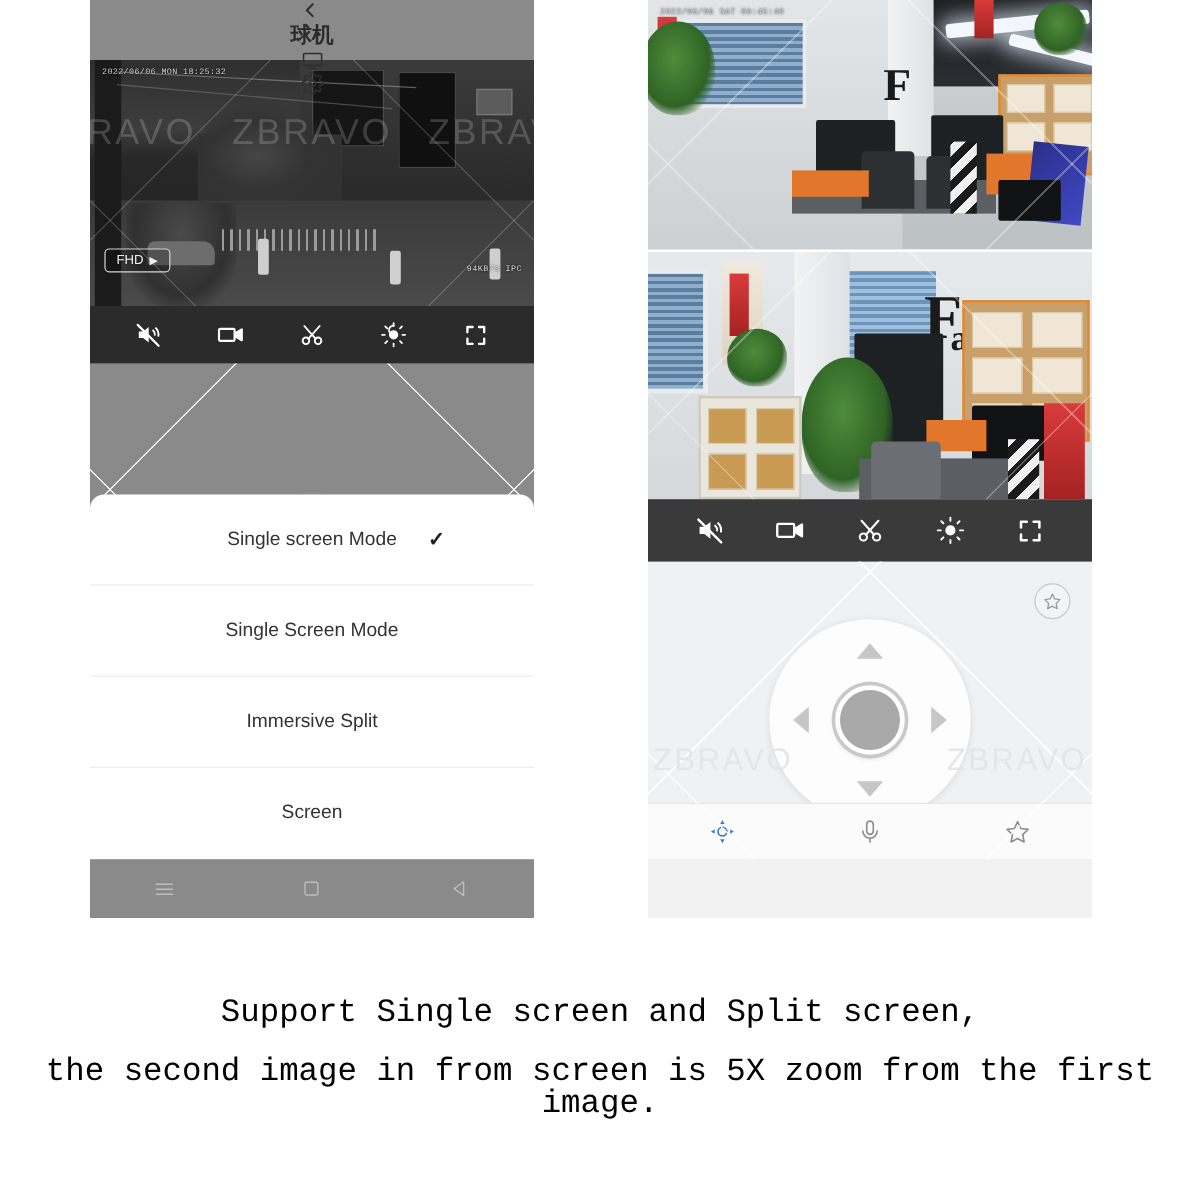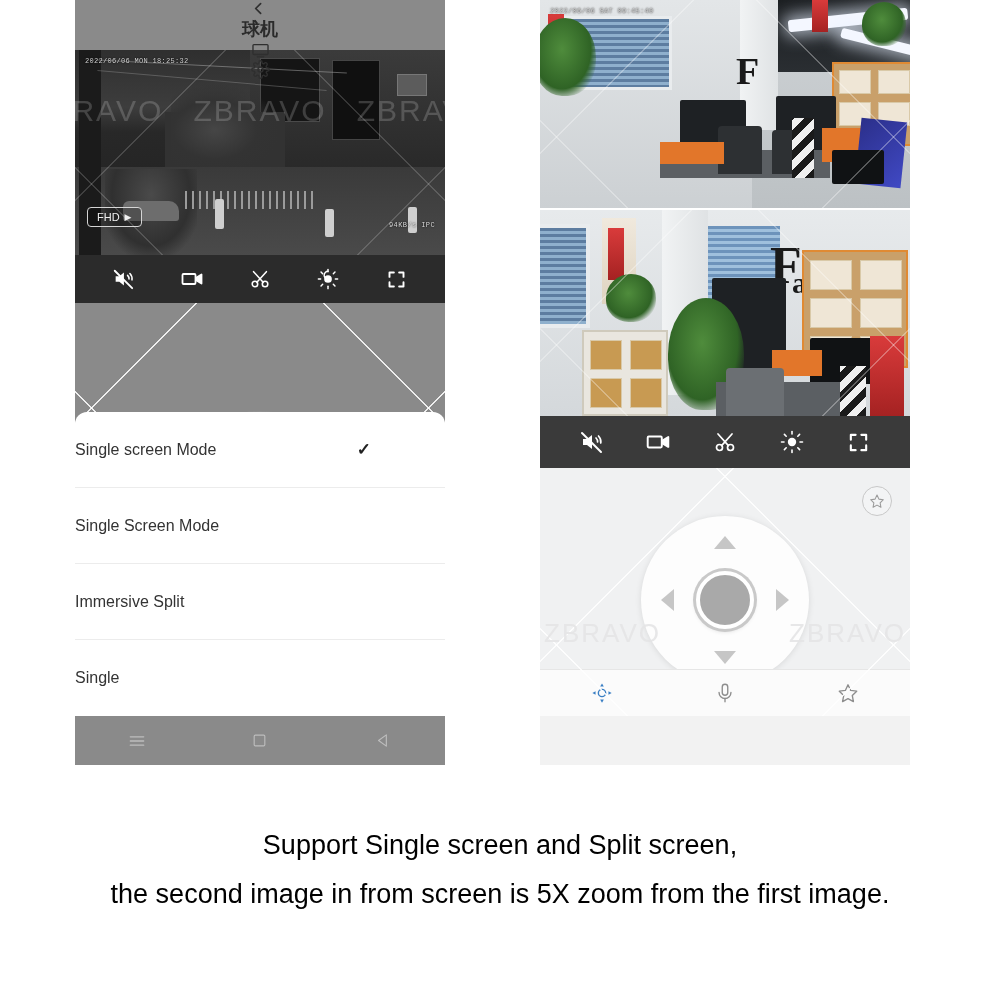--- a/index.html
+++ b/index.html
@@ -164,21 +164,21 @@
     border-left:9px solid transparent; border-right:9px solid transparent;
     border-bottom:11px solid #a3a3a3;
   }
 
   
   .sheet {
     position:absolute; left:0; right:0; bottom:49px; z-index:60;
     background:#fff; border-radius:12px 12px 0 0; overflow:hidden;
   }
   .sheet-item {
-    position:relative; height:76px; display:flex; align-items:center; 
+    position:relative; height:76px; display:flex; align-items:center; justify-content:center;
     font-size:16px; color:#333; border-bottom:1px solid #ececec;
   }
   .sheet-item:last-child { border-bottom:none; }
   .sheet-check {
     position:absolute; right:74px; font-size:17px; color:#222; font-weight:bold;
   }
   .navbar {
     position:absolute; left:0; right:0; bottom:0; height:49px; z-index:70;
     background:#8a8a8a; display:flex; align-items:center; justify-content:space-around;
   }
@@ -296,21 +296,21 @@
   .r-bottomnav {
     position:absolute; left:0; right:0; bottom:0; height:47px; background:#fbfbfb;
     border-top:1px solid #e6e6e6; display:flex; align-items:center; justify-content:space-around; z-index:20;
   }
   .r-bottomnav .bn { width:36px; height:32px; display:flex; align-items:center; justify-content:center; color:#8e8e8e; }
   .r-bottomnav .bn.active { color:#3a7fc4; }
 
   
   .caption {
     position:absolute; left:0; right:0; top:832px; text-align:center;
-    font-family:Liberation Sans, sans-serif; color:#000;
+    font-family:Liberation Mono, monospace; color:#000;
   }
   .caption .line1 { font-size:27px; line-height:1.0; }
   .caption .line2 { font-size:27px; line-height:1.0; margin-top:22px; }
 </style>
 </head>
 <body>
 
 <div class="page">
 
   <div class="phone phone-left">
@@ -430,21 +430,21 @@
         <span>Single screen Mode</span>
         <span class="sheet-check">✓</span>
       </div>
       <div class="sheet-item">
         <span>Single Screen Mode</span>
       </div>
       <div class="sheet-item">
         <span>Immersive Split</span>
       </div>
       <div class="sheet-item">
-        <span>Single</span>
+        <span>Screen</span>
       </div>
     </div>
 
     <div class="navbar">
       <div class="nb">
         <svg width="20" height="20" viewBox="0 0 24 24" fill="none" stroke="currentColor" stroke-width="1.6" stroke-linecap="round">
             <line x1="4" y1="7" x2="20" y2="7"></line>
             <line x1="4" y1="12" x2="20" y2="12"></line>
             <line x1="4" y1="17" x2="20" y2="17"></line>
           </svg>

